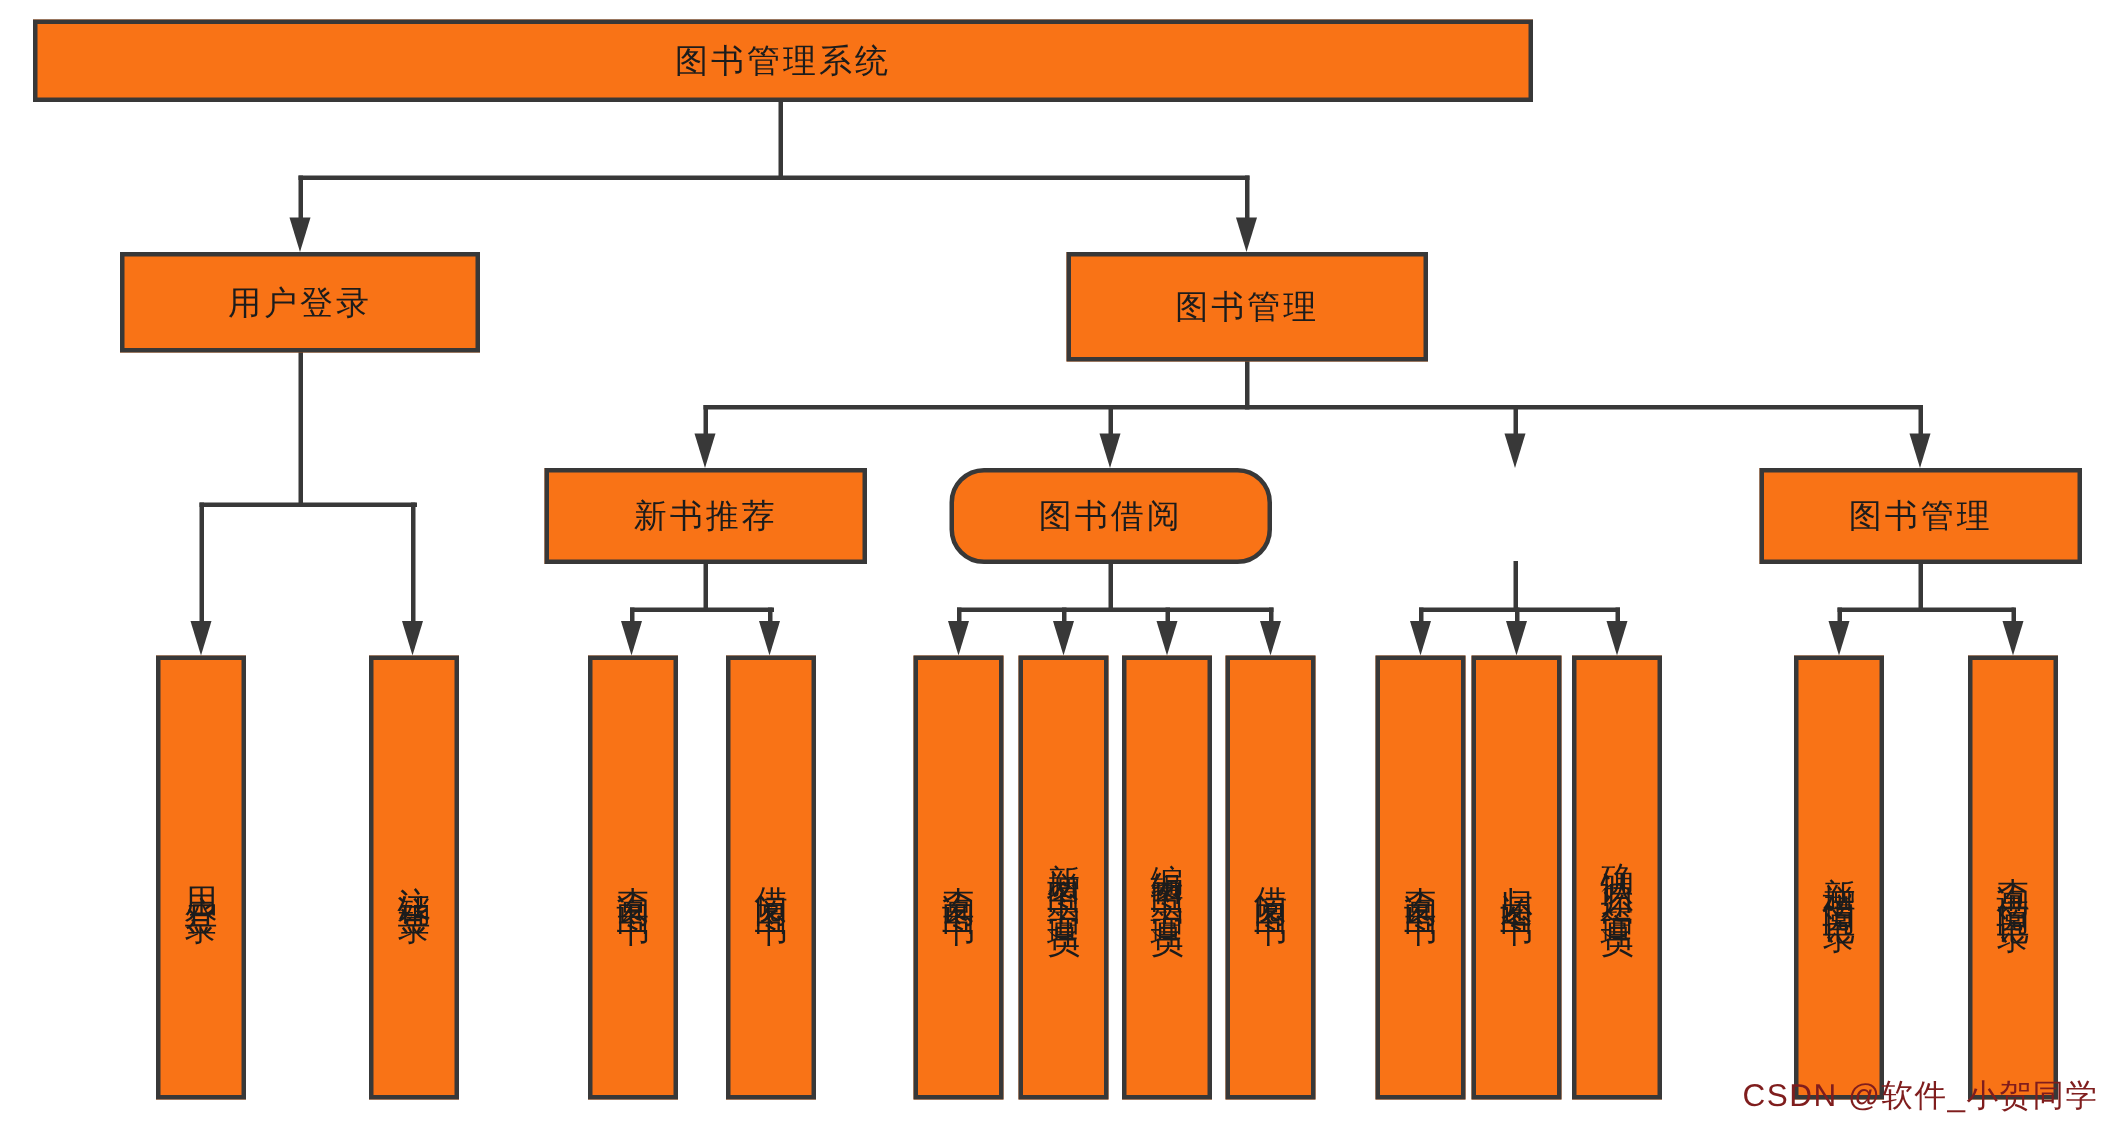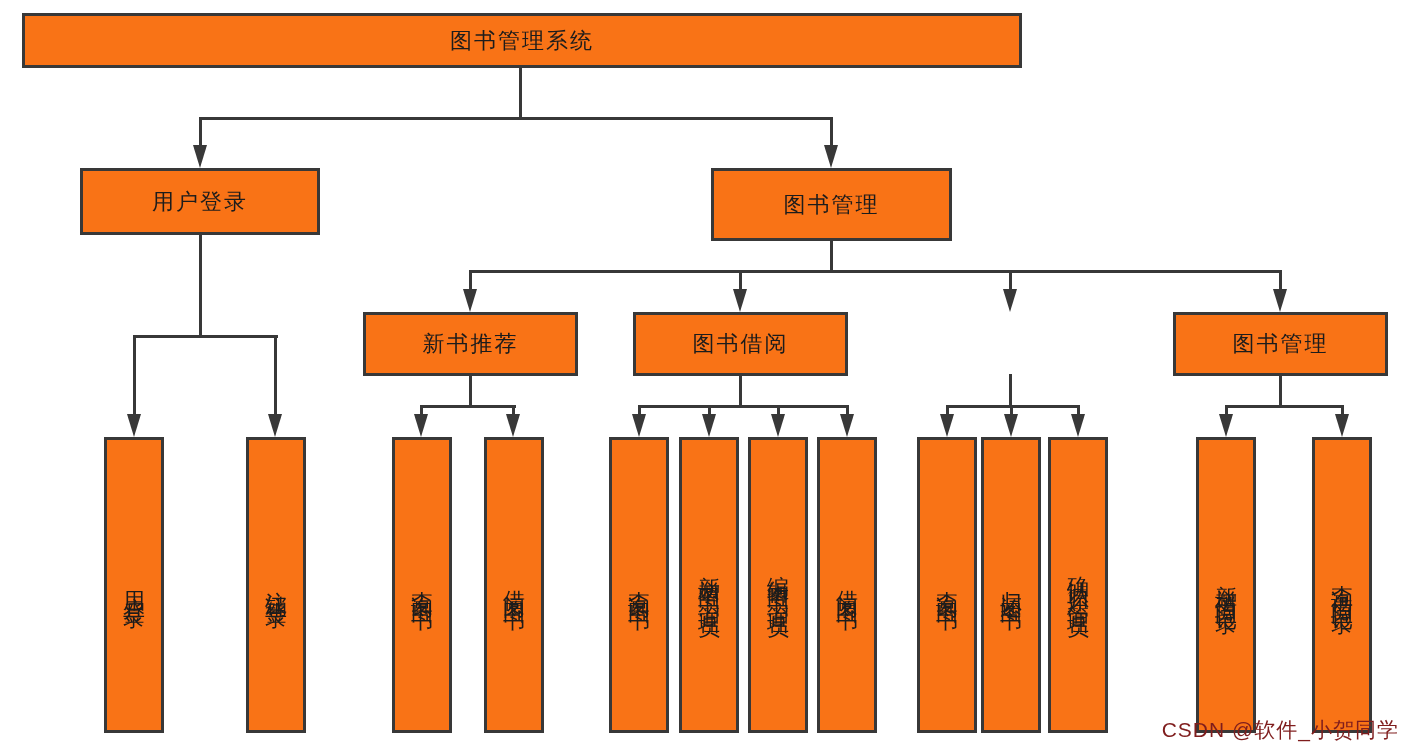--- a/index.html
+++ b/index.html
@@ -77,21 +77,21 @@
   <div class="v" style="left:739px;top:270px;height:21px;"></div>
   <div class="arrow" style="left:733px;top:289px;"></div>
   <div class="v" style="left:1009px;top:270px;height:21px;"></div>
   <div class="arrow" style="left:1003px;top:289px;"></div>
   <div class="v" style="left:1279px;top:270px;height:21px;"></div>
   <div class="arrow" style="left:1273px;top:289px;"></div>
 
   <div class="box" style="left:363px;top:312px;width:215px;height:64px;">
     <span>新书推荐</span>
   </div>
-  <div class="box" style="left:633px;top:312px;width:215px;height:64px;">
+  <div class="box" style="left:633px;top:312px;width:215px;height:64px;border-radius:23px;">
     <span>图书借阅</span>
   </div>
   <div class="box" style="left:1173px;top:312px;width:215px;height:64px;">
     <span>图书管理</span>
   </div>
 
   <div class="v" style="left:469px;top:374px;height:34px;"></div>
   <div class="h" style="left:420px;top:405px;width:96px;"></div>
   <div class="v" style="left:420px;top:405px;height:11px;"></div>
   <div class="arrow" style="left:414px;top:414px;"></div>

